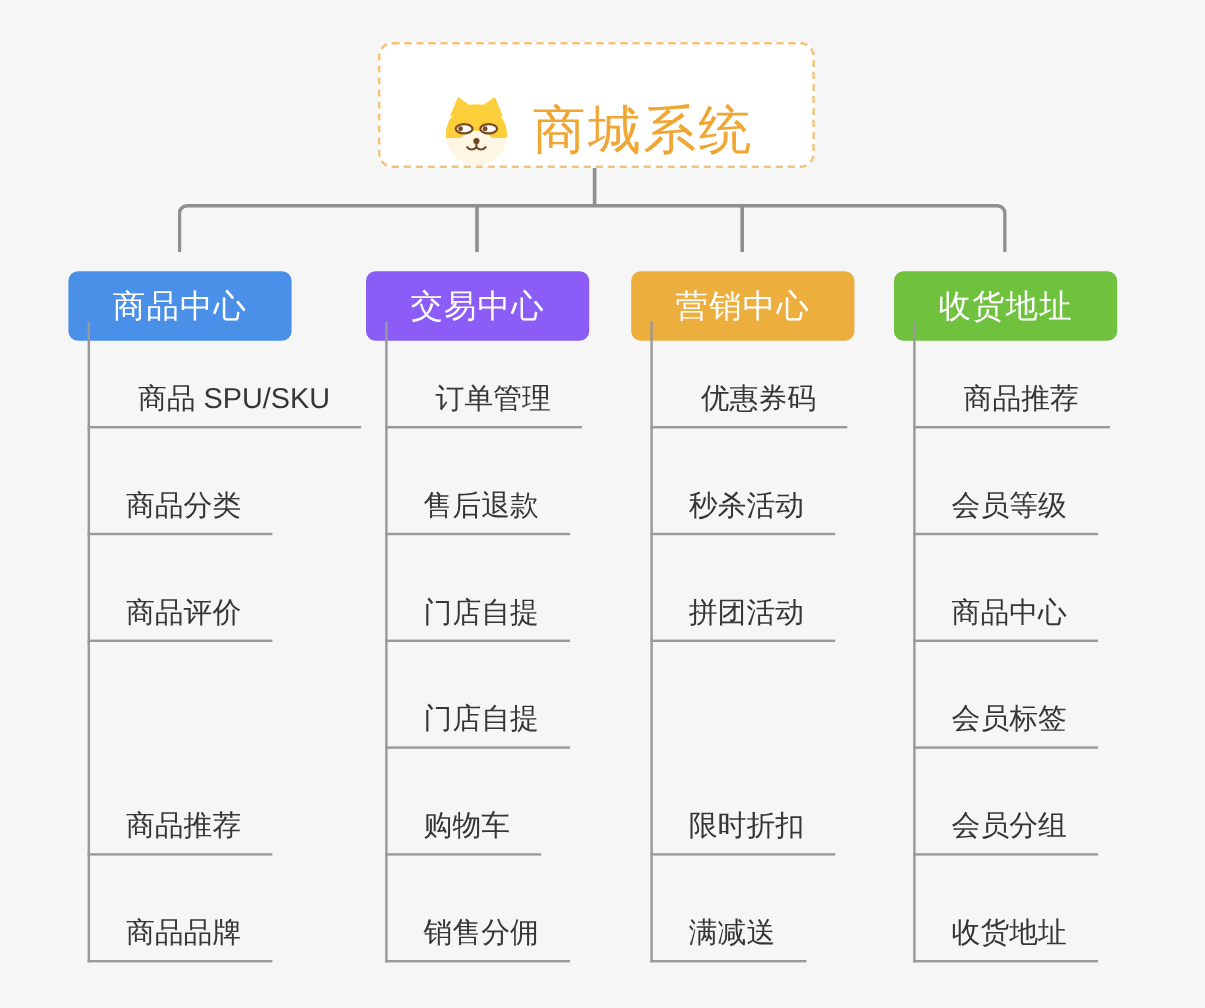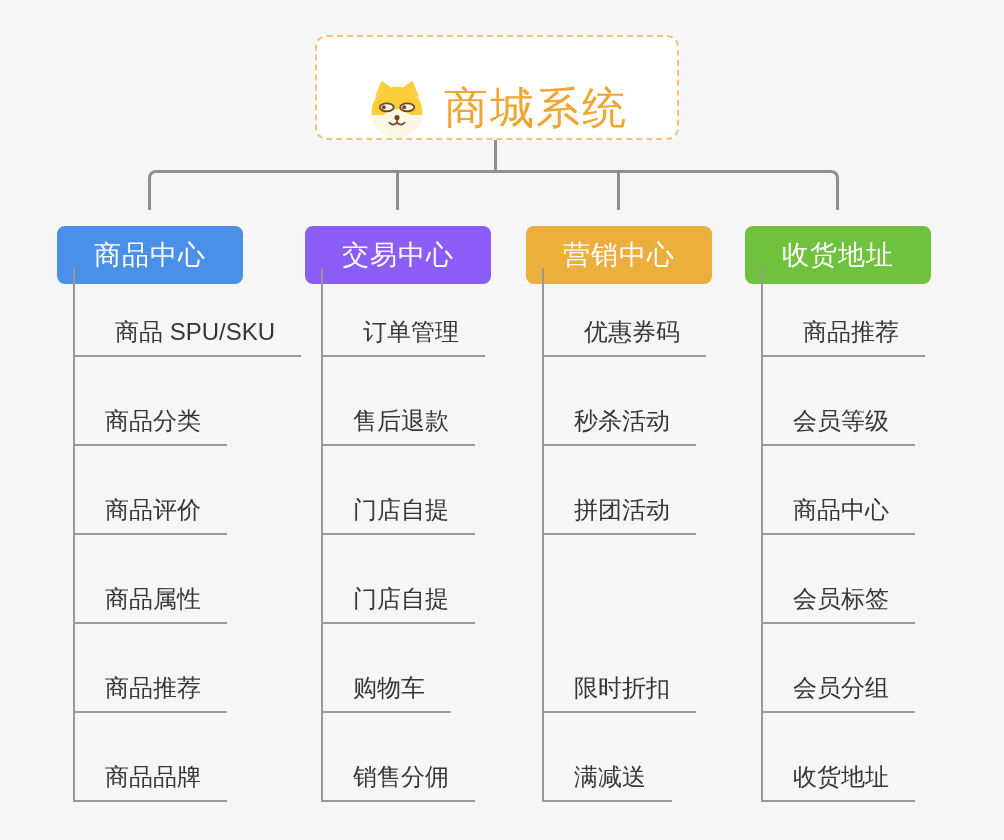--- a/index.html
+++ b/index.html
@@ -77,21 +77,20 @@
     </svg>
     <span class="root-label">商城系统</span>
   </div>
 
   <div class="branch b0">
     <div class="hdr" style="background-color: rgb(74, 144, 232);">商品中心</div>
     <div class="vline"></div>
     <div class="leaf r0">商品 SPU/SKU</div>
     <div class="leaf r1">商品分类</div>
     <div class="leaf r2">商品评价</div>
-    <div class="leaf r3">商品属性</div>
     <div class="leaf r4">商品推荐</div>
     <div class="leaf r5">商品品牌</div>
   </div>
 
   <div class="branch b1">
     <div class="hdr" style="background-color: #8b5cf6;">交易中心</div>
     <div class="vline"></div>
     <div class="leaf r0">订单管理</div>
     <div class="leaf r1">售后退款</div>
     <div class="leaf r2">门店自提</div>

